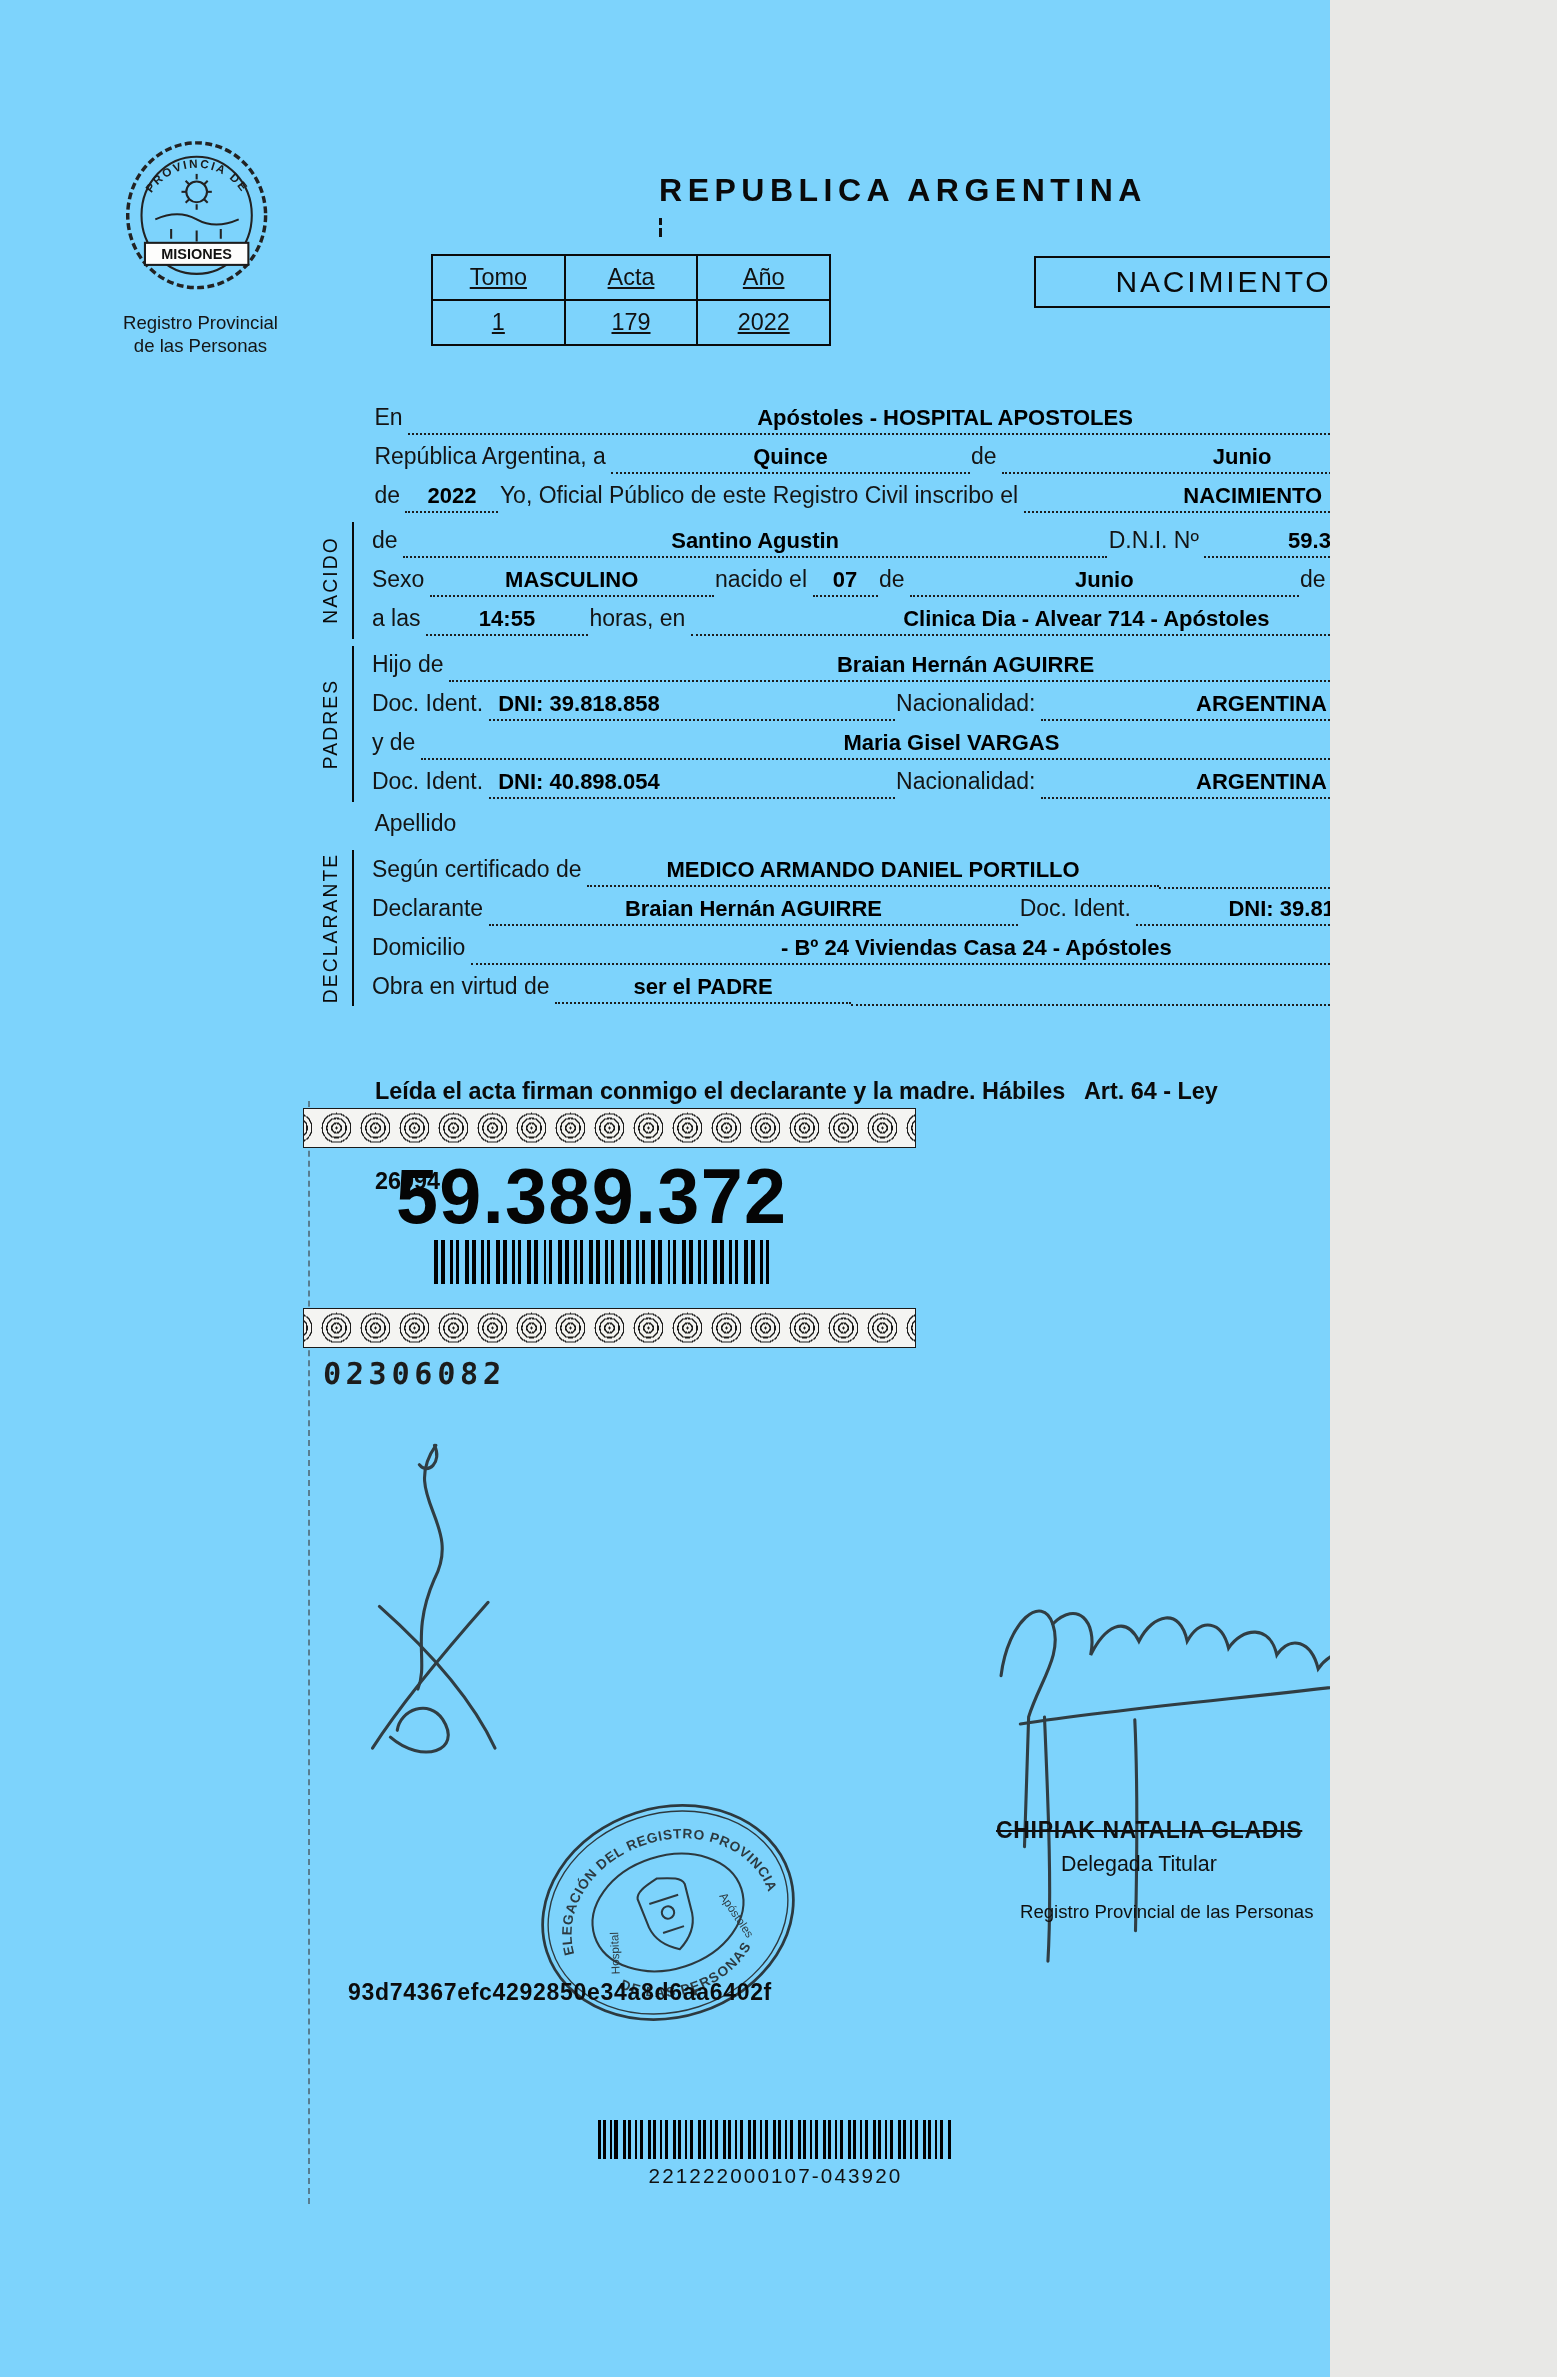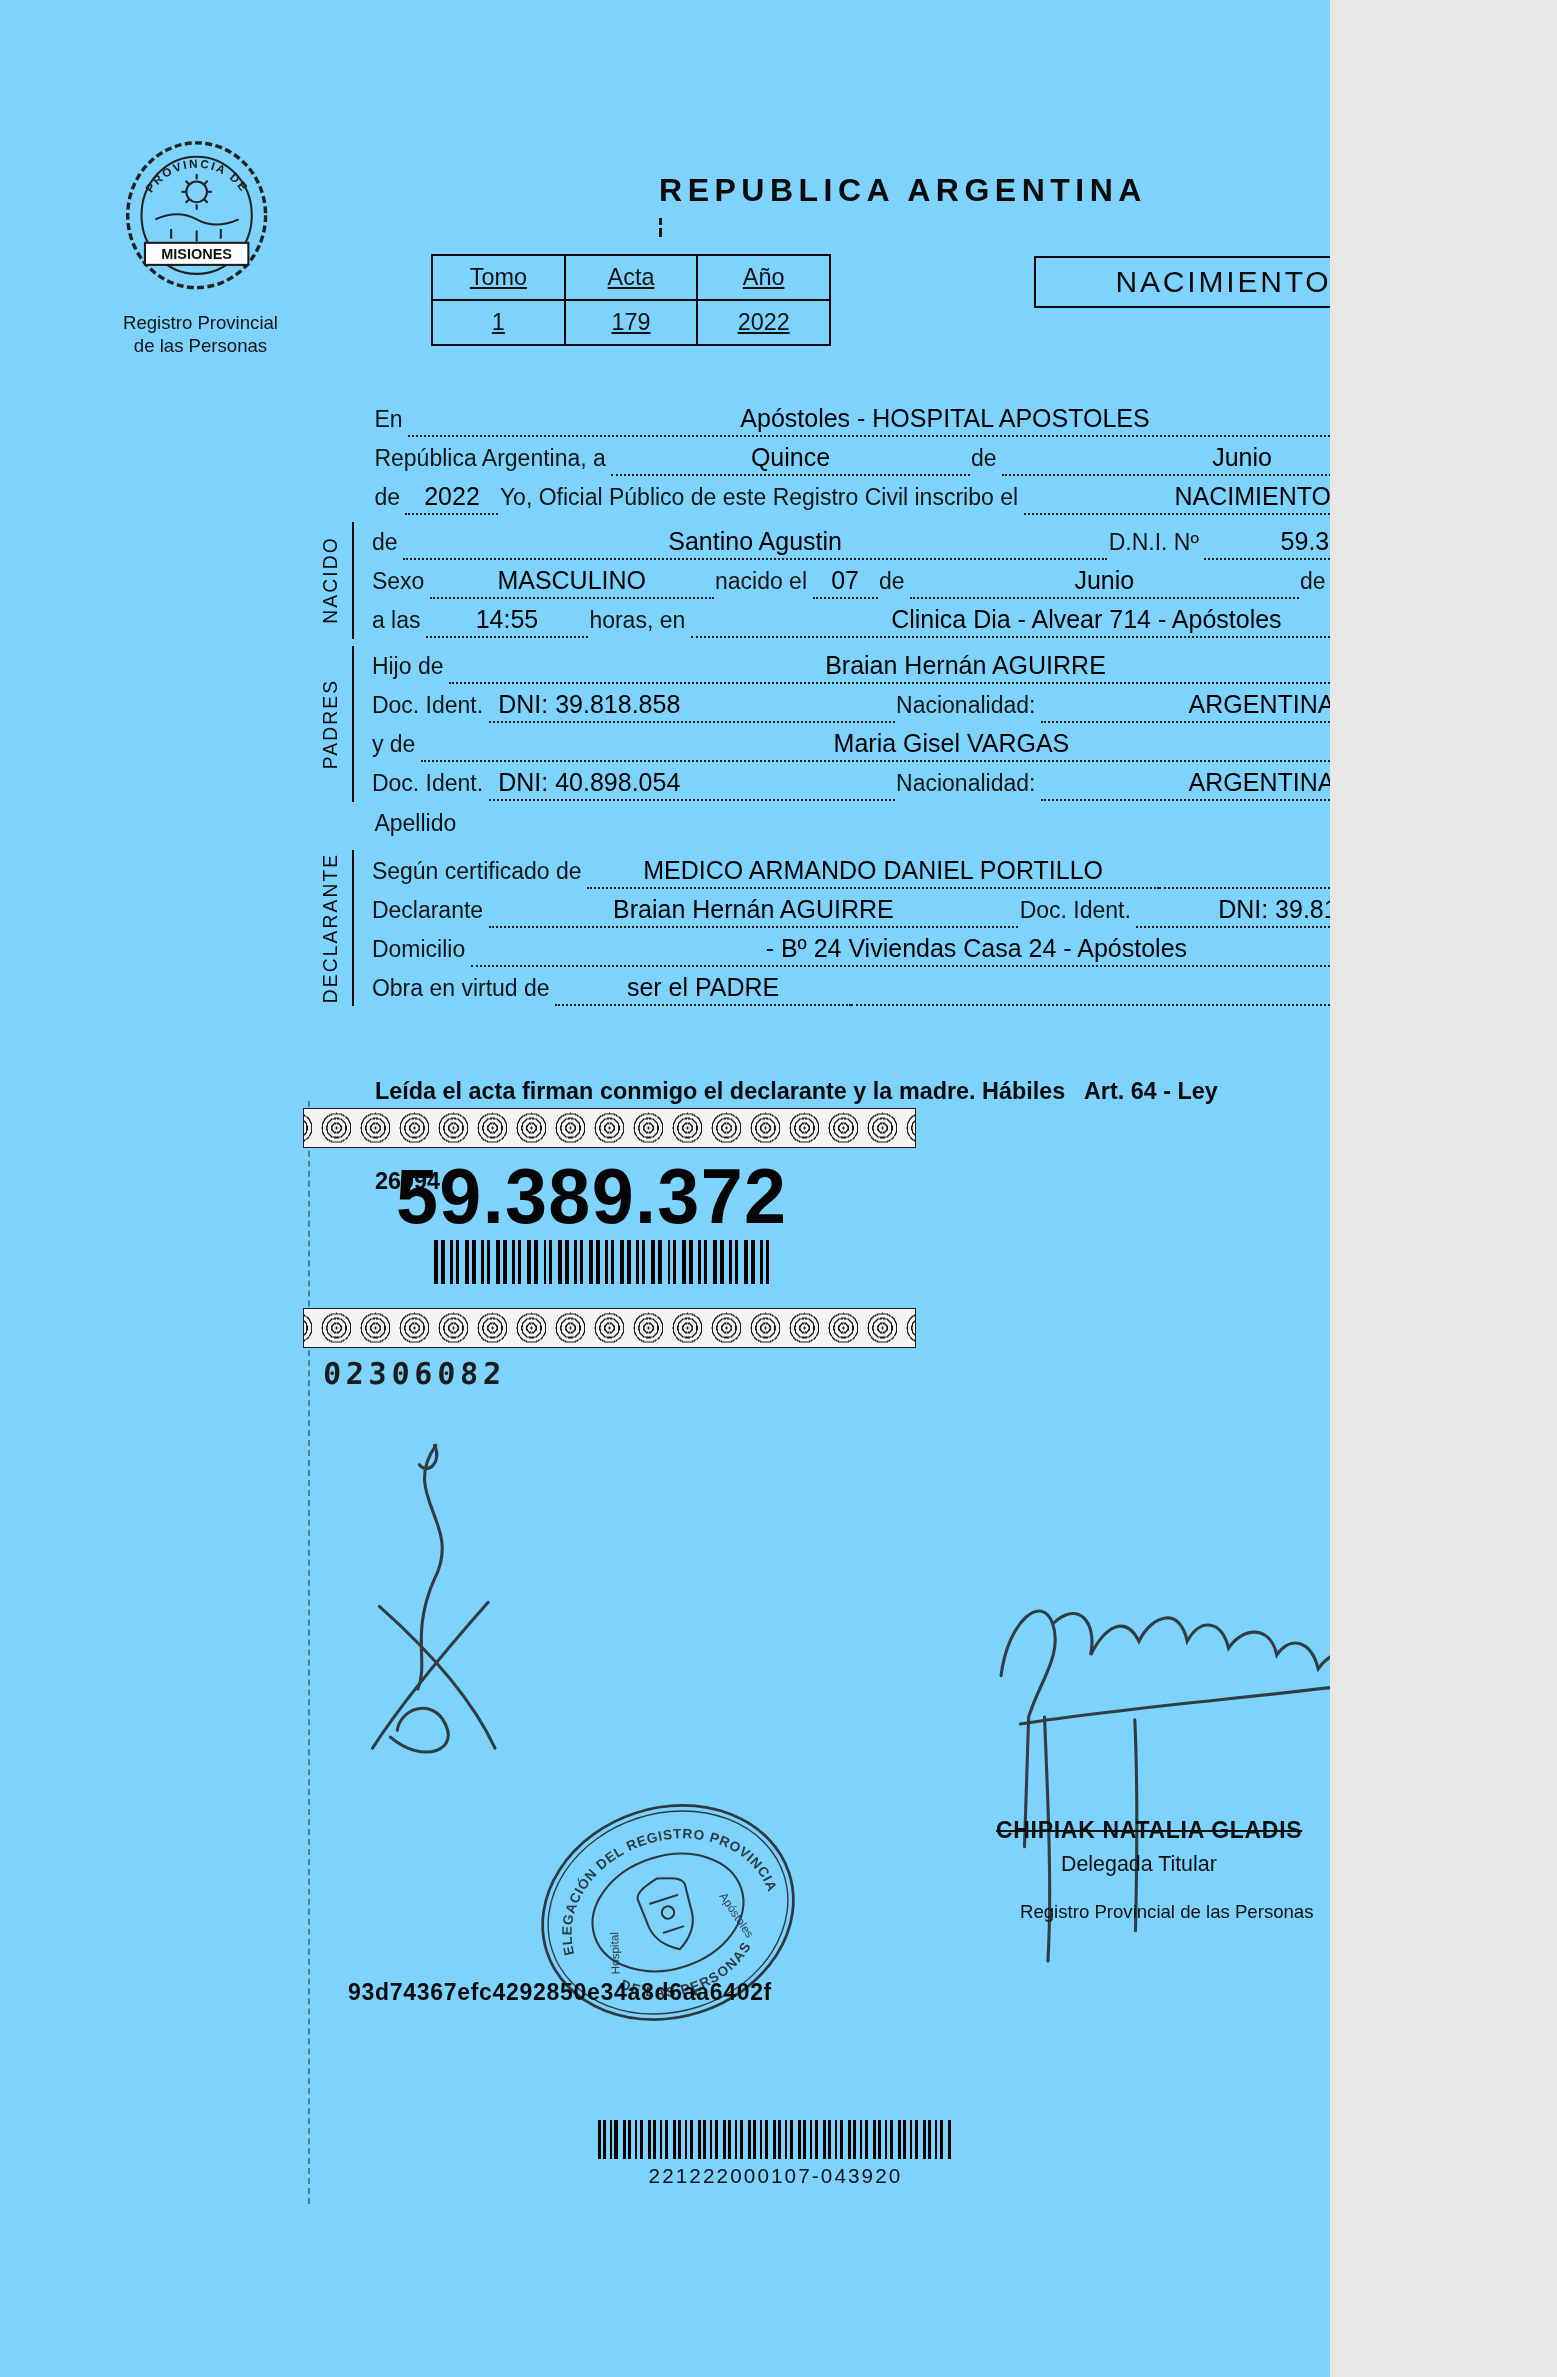--- a/index.html
+++ b/index.html
@@ -20,22 +20,22 @@
                   border-collapse:collapse; font-size:23.4px; text-align:center; }
   .record-table td { border:2.1px solid #0a0a0a; height:45px; width:133px;text-decoration:underline; }
   .act-box { position:absolute; left:1034px; top:256px; width:379px; height:52px;
              border:2.8px solid #0a0a0a; display:flex; align-items:center; justify-content:center;
              font-size:30px; letter-spacing:2.8px; color:#0a0a0a; }
   
   .form { position:absolute; left:310px; top:398px; width:1172px; }
   .block-indent { margin-left:63px; }
   .line { display:flex; align-items:baseline; height:39px; padding-top:5.5px; }
   .lbl { white-space:nowrap; font-size:23px; color:#141414; padding:0 5.5px 0 1.4px;text-align:center; }
-  .fill { border-bottom:2.1px dotted #1c1c1c; text-align:center; font-weight:normal;
-          font-size:25px; color:#000; padding:0 5.5px 2.1px; white-space:nowrap; min-width:41px; }
+  .fill { border-bottom:2.1px dotted #1c1c1c; text-align:center; font-weight:bold;
+          font-size:22px; color:#000; padding:0 5.5px 2.1px; white-space:nowrap; min-width:41px; }
   .fill.left { text-align:left; padding-left:9.6px; }
   .fill.empty { align-self:stretch; }
   .section { display:flex; margin-top:6.9px; }
   .section .side { width:44px; border-right:2.1px solid #0a0a0a; position:relative; }
   .side-label { position:absolute; left:50%; top:50%;
                 transform:translate(-50%,-50%) rotate(-90deg);
                 font-size:19.3px; letter-spacing:2.1px; white-space:nowrap; color:#0a0a0a; }
   .section .rows { flex:1; padding-left:16.5px; }
   .apellido-block { margin-top:2.8px; }
   .closing { margin:9.6px 0 0 65px; width:979px; font-size:23.4px; font-weight:bold;

